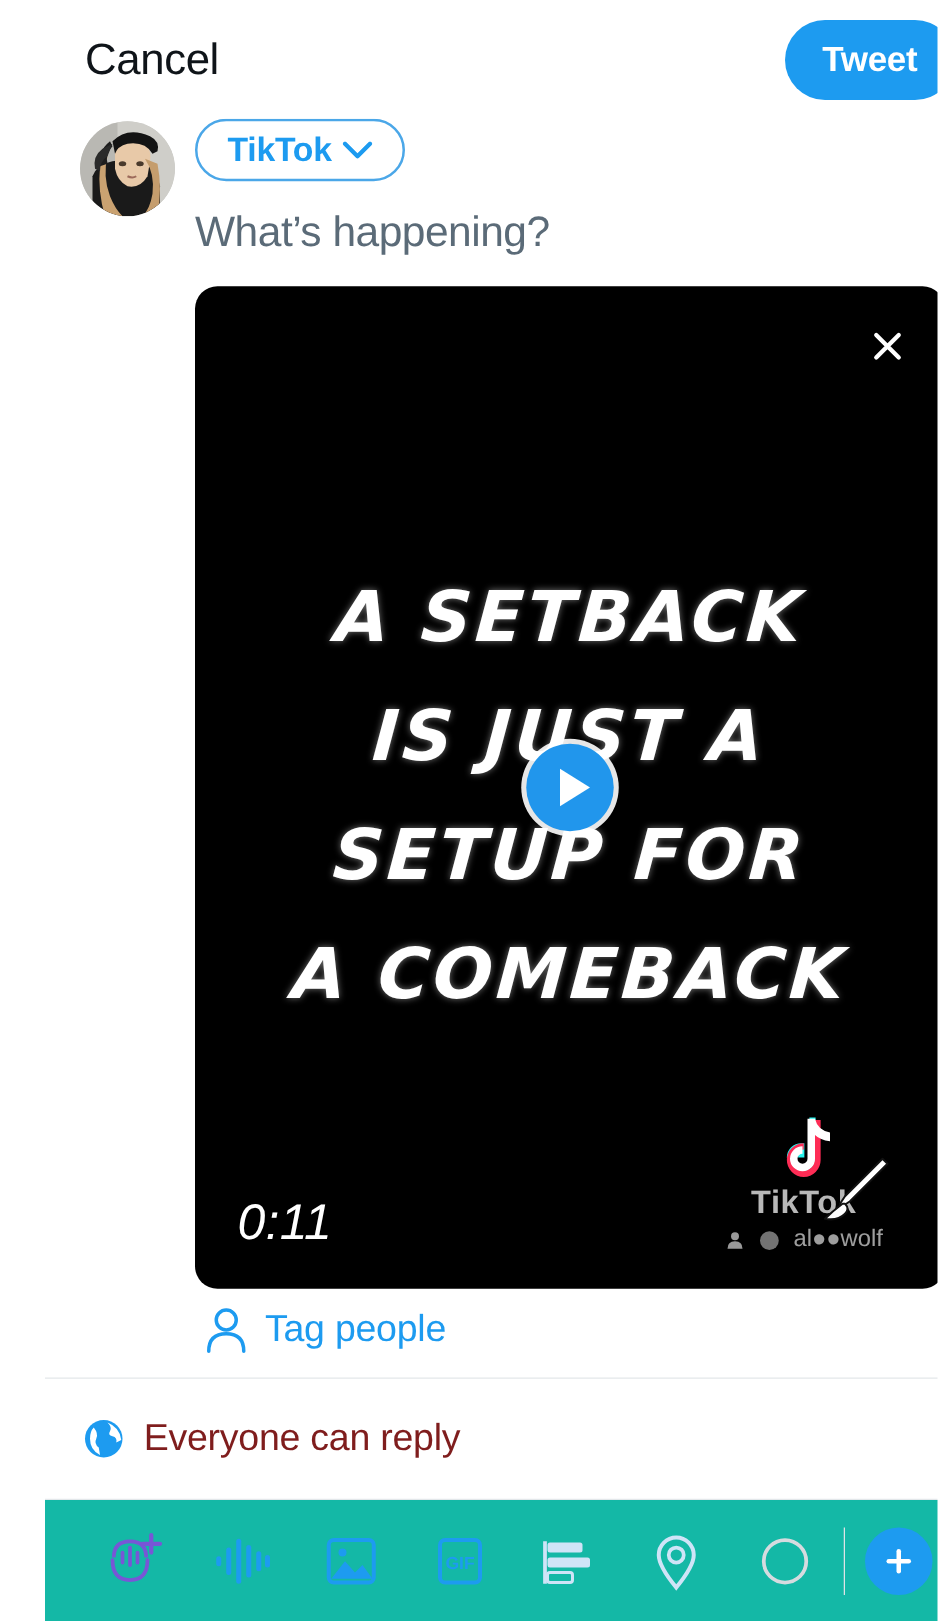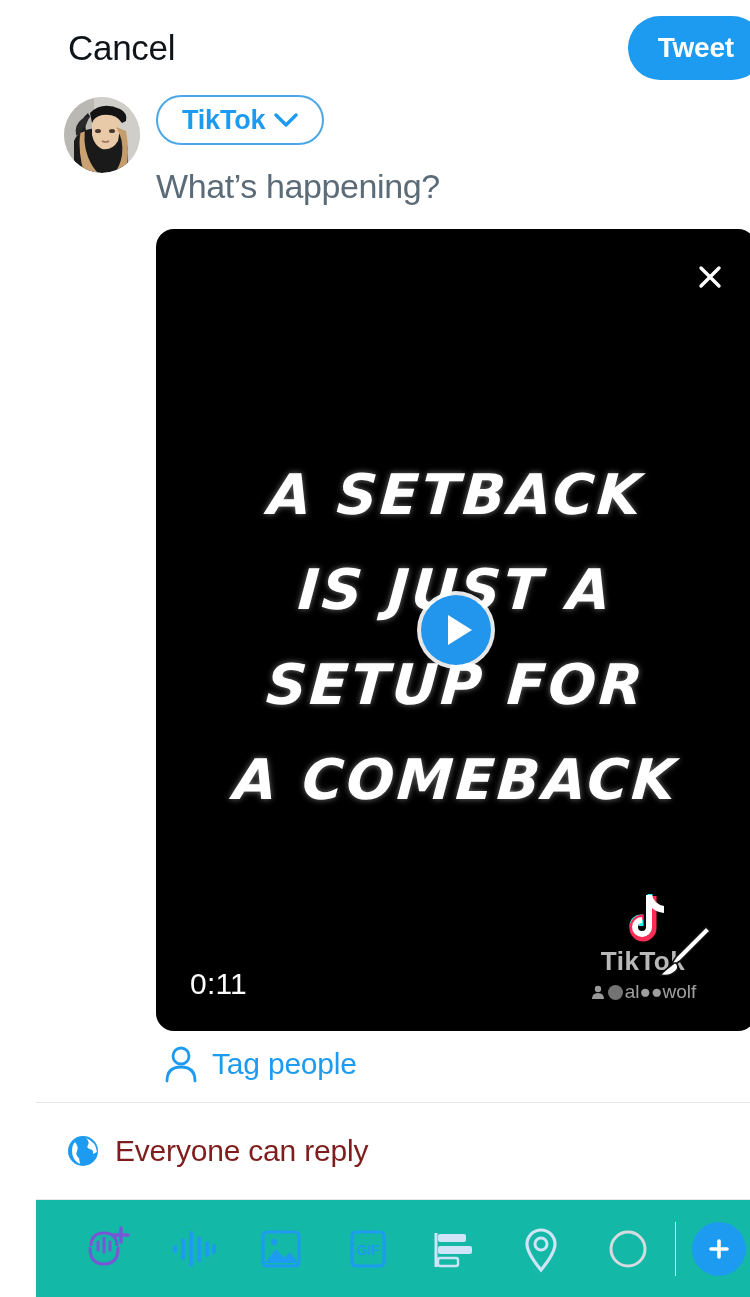--- a/index.html
+++ b/index.html
@@ -190,23 +190,24 @@
     border-top: 15px solid transparent;
     border-bottom: 15px solid transparent;
     margin-left: 7px;
   }
 
   .duration {
     position: absolute;
     left: 34px;
     bottom: 30px;
     color: #ffffff;
-    font-size: 30px;
+    font-size: 40px;
     z-index: 5;
     letter-spacing: 0.2px;
+    font-style: italic;
   }
 
   .tt-watermark {
     position: absolute;
     right: 18px;
     bottom: 28px;
     width: 190px;
     text-align: center;
     z-index: 3;
   }
@@ -215,21 +216,21 @@
     color: rgba(255,255,255,0.72);
     font-size: 26px;
     font-weight: bold;
     letter-spacing: 0.5px;
     margin-top: -6px;
   }
   .tt-user {
     display: flex;
     align-items: center;
     justify-content: center;
-    gap: 2px;
+    gap: 12px;
     margin-top: 4px;
     color: rgba(255,255,255,0.62);
     font-size: 19px;
   }
   .tt-dot {
     width: 15px; height: 15px; border-radius: 50%;
     background: rgba(255,255,255,0.45);
     display: inline-block;
   }
   .brush-cursor {

